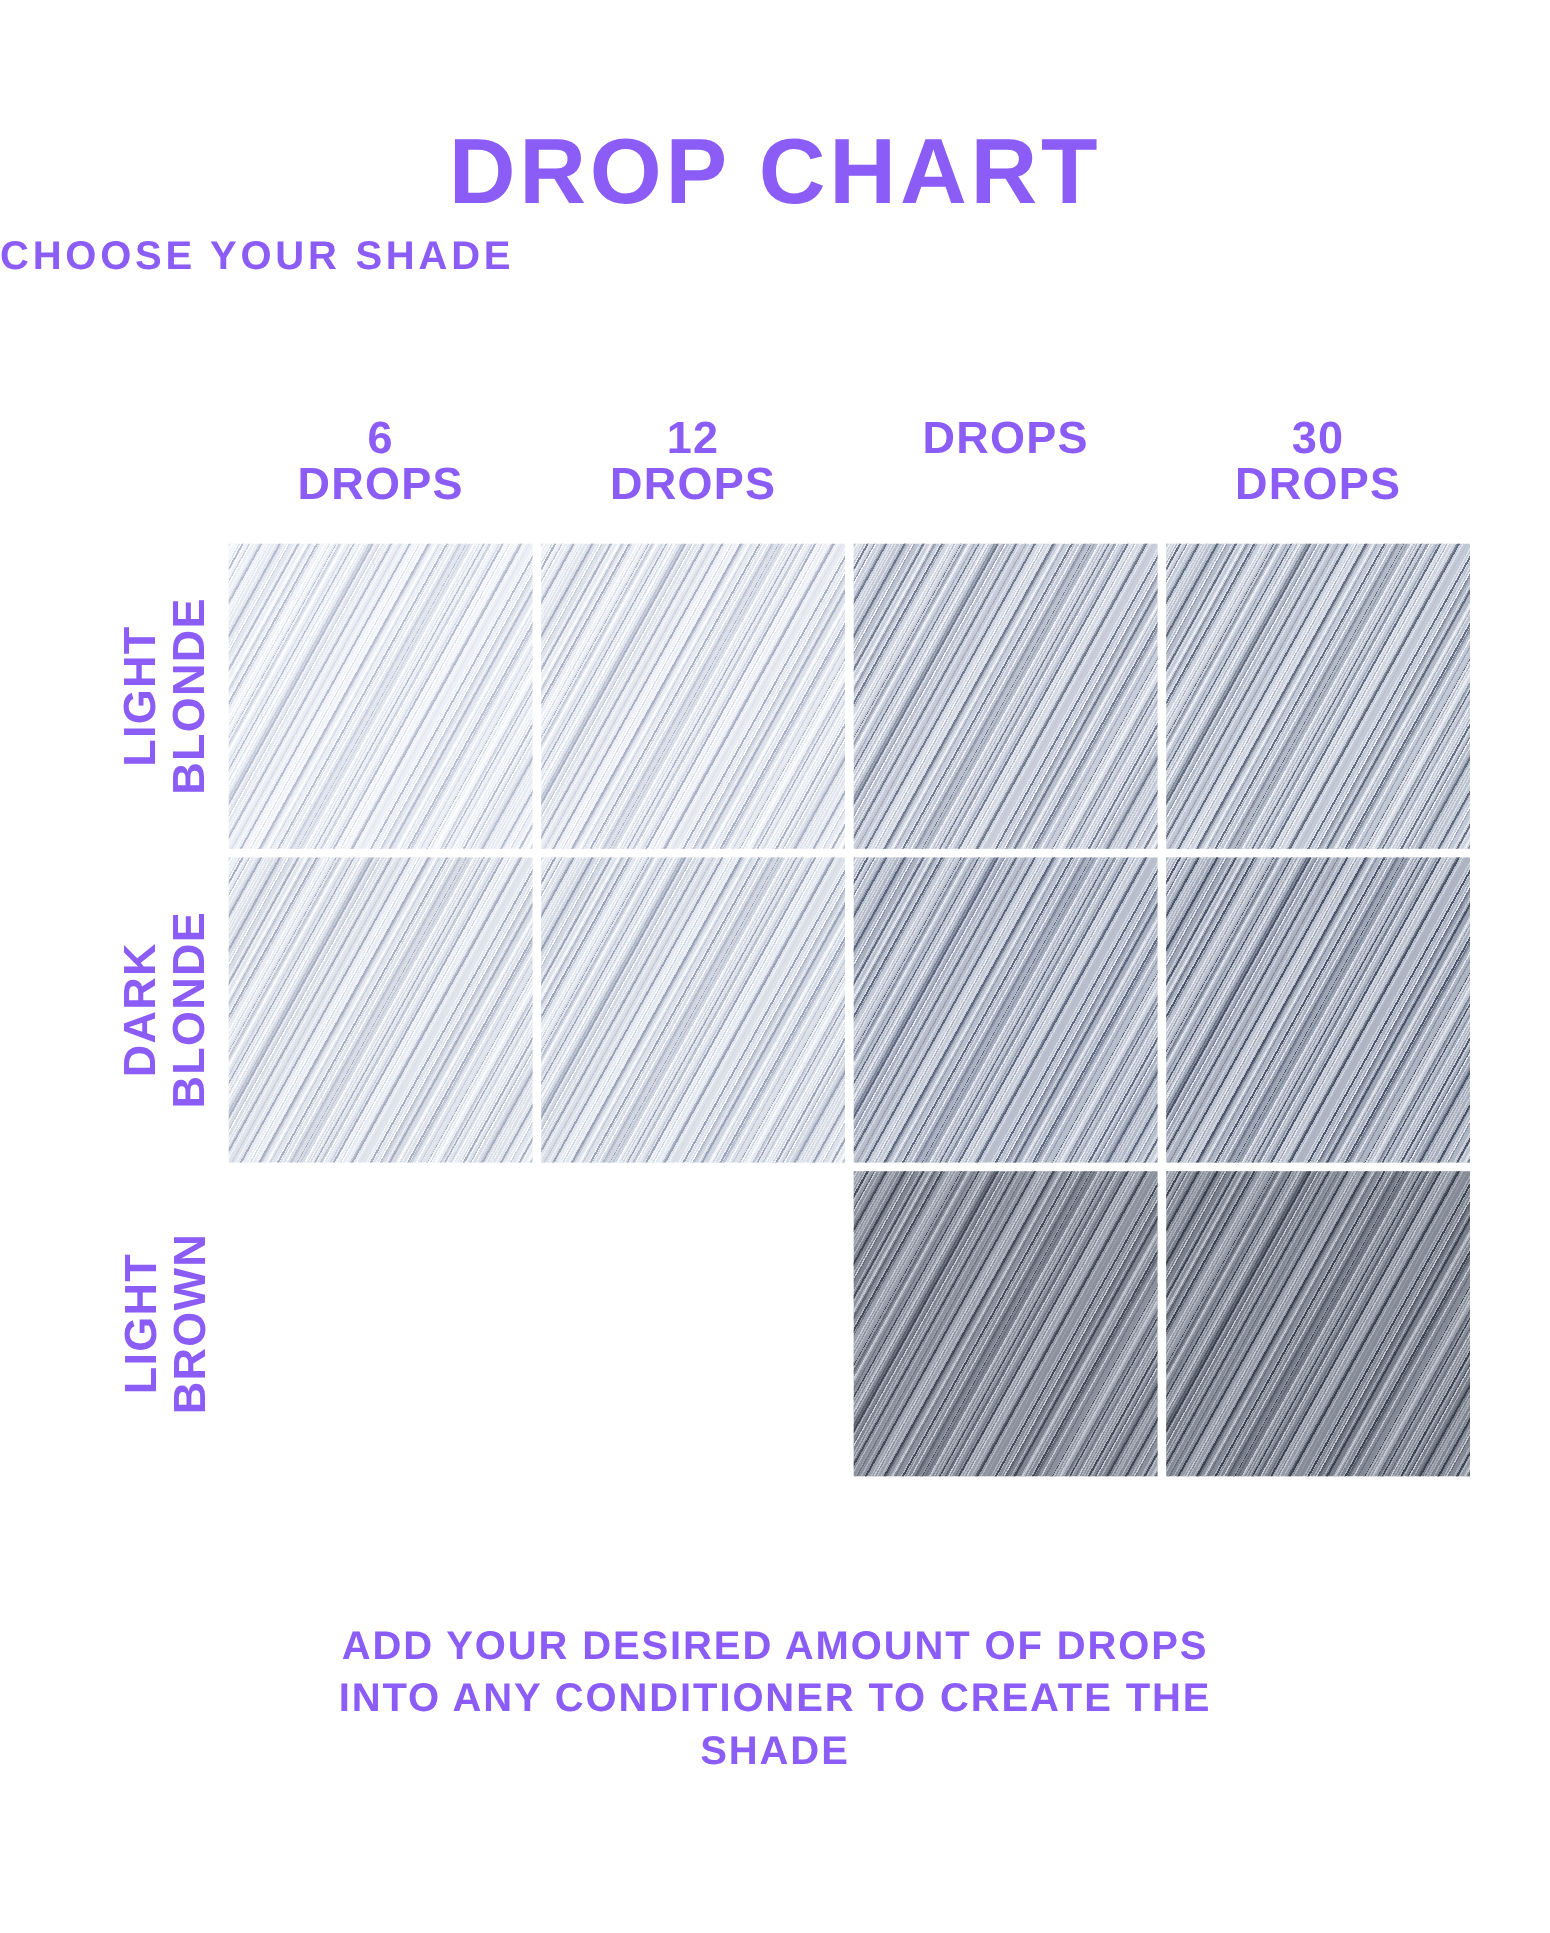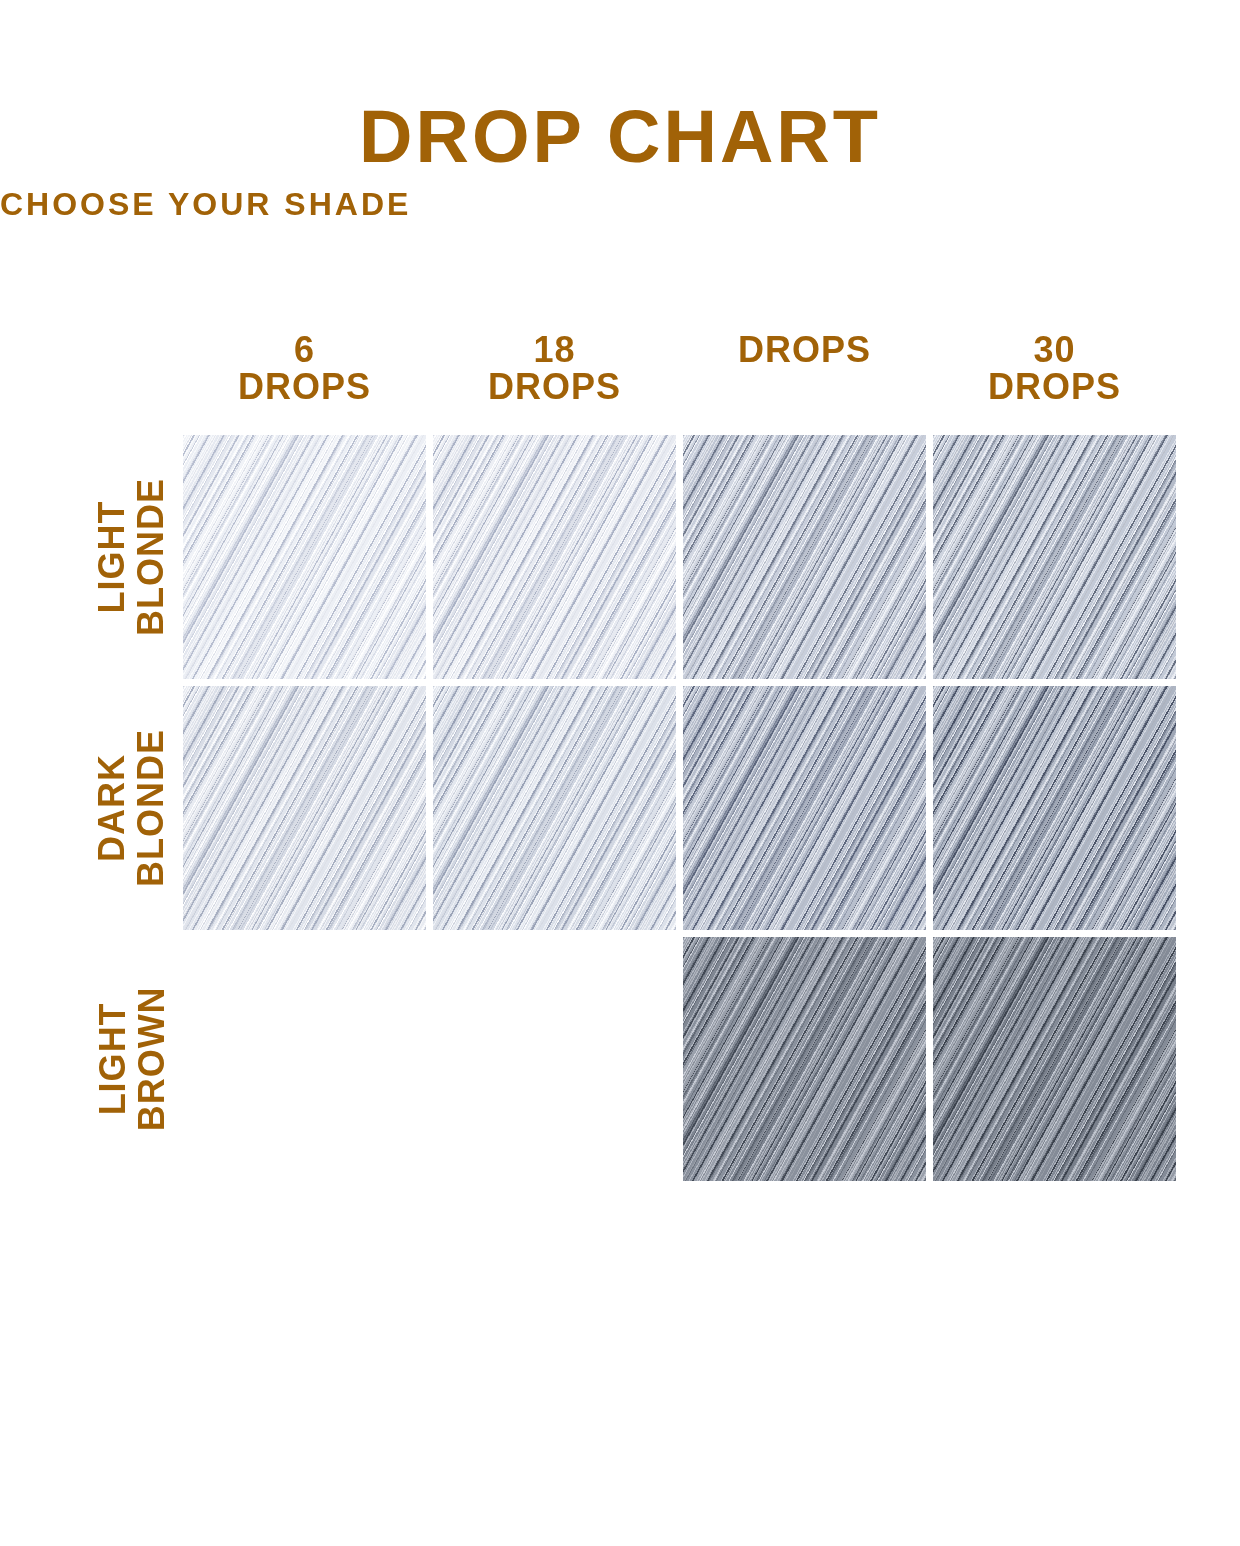--- a/index.html
+++ b/index.html
@@ -1,21 +1,21 @@
 <!DOCTYPE html>
 <html><head>
 <meta charset="utf-8">
 <style>
   html,body{margin:0;padding:0;background:#ffffff;}
   .page{
     position:relative;
     width:1240px;height:1523px;
     background:#ffffff;
     font-family:"Liberation Sans", sans-serif;
-    color:#a16207;
+    color:#8b5cf6;
     overflow:hidden;
   }
   .title{
     position:absolute;left:0;top:100px;width:100%;
     margin:0;text-align:center;
     font-size:74px;font-weight:bold;letter-spacing:3px;
     line-height:1;
   }
   .subtitle{
     position:absolute;left:0;top:188px;width:100%;
@@ -74,21 +74,21 @@
 
   <h1 class="title">DROP CHART</h1>
   <h2 class="subtitle">CHOOSE YOUR SHADE</h2>
 
   <div class="col-headers">
     <div class="col-header">
       <span>6</span>
       <span>DROPS</span>
     </div>
     <div class="col-header">
-      <span>18</span>
+      <span>12</span>
       <span>DROPS</span>
     </div>
     <div class="col-header">
       <span>DROPS</span>
     </div>
     <div class="col-header">
       <span>30</span>
       <span>DROPS</span>
     </div>
   </div>
@@ -123,14 +123,19 @@
         <span>BROWN</span>
       </div>
     </div>
     <div class="swatch empty"></div>
     <div class="swatch empty"></div>
     <div class="swatch" style="--base: #8a919d; --lt: #c8ccd5; --lt-s: #c8ccd599; --dk: #3d4450e6; --dk-s: #3d445059; --band-l: #c8ccd540; --band-d: #3d445026;"></div>
     <div class="swatch" style="--base: #848b97; --lt: #c3c8d1; --lt-s: #c3c8d199; --dk: #363d48e6; --dk-s: #363d4859; --band-l: #c3c8d140; --band-d: #363d4826;"></div>
 
   </div>
 
+  <div class="footer">
+    <span>ADD YOUR DESIRED AMOUNT OF DROPS</span>
+    <span>INTO ANY CONDITIONER TO CREATE THE</span>
+    <span>SHADE</span>
+  </div>
 
 </div>
 
 </body></html>

